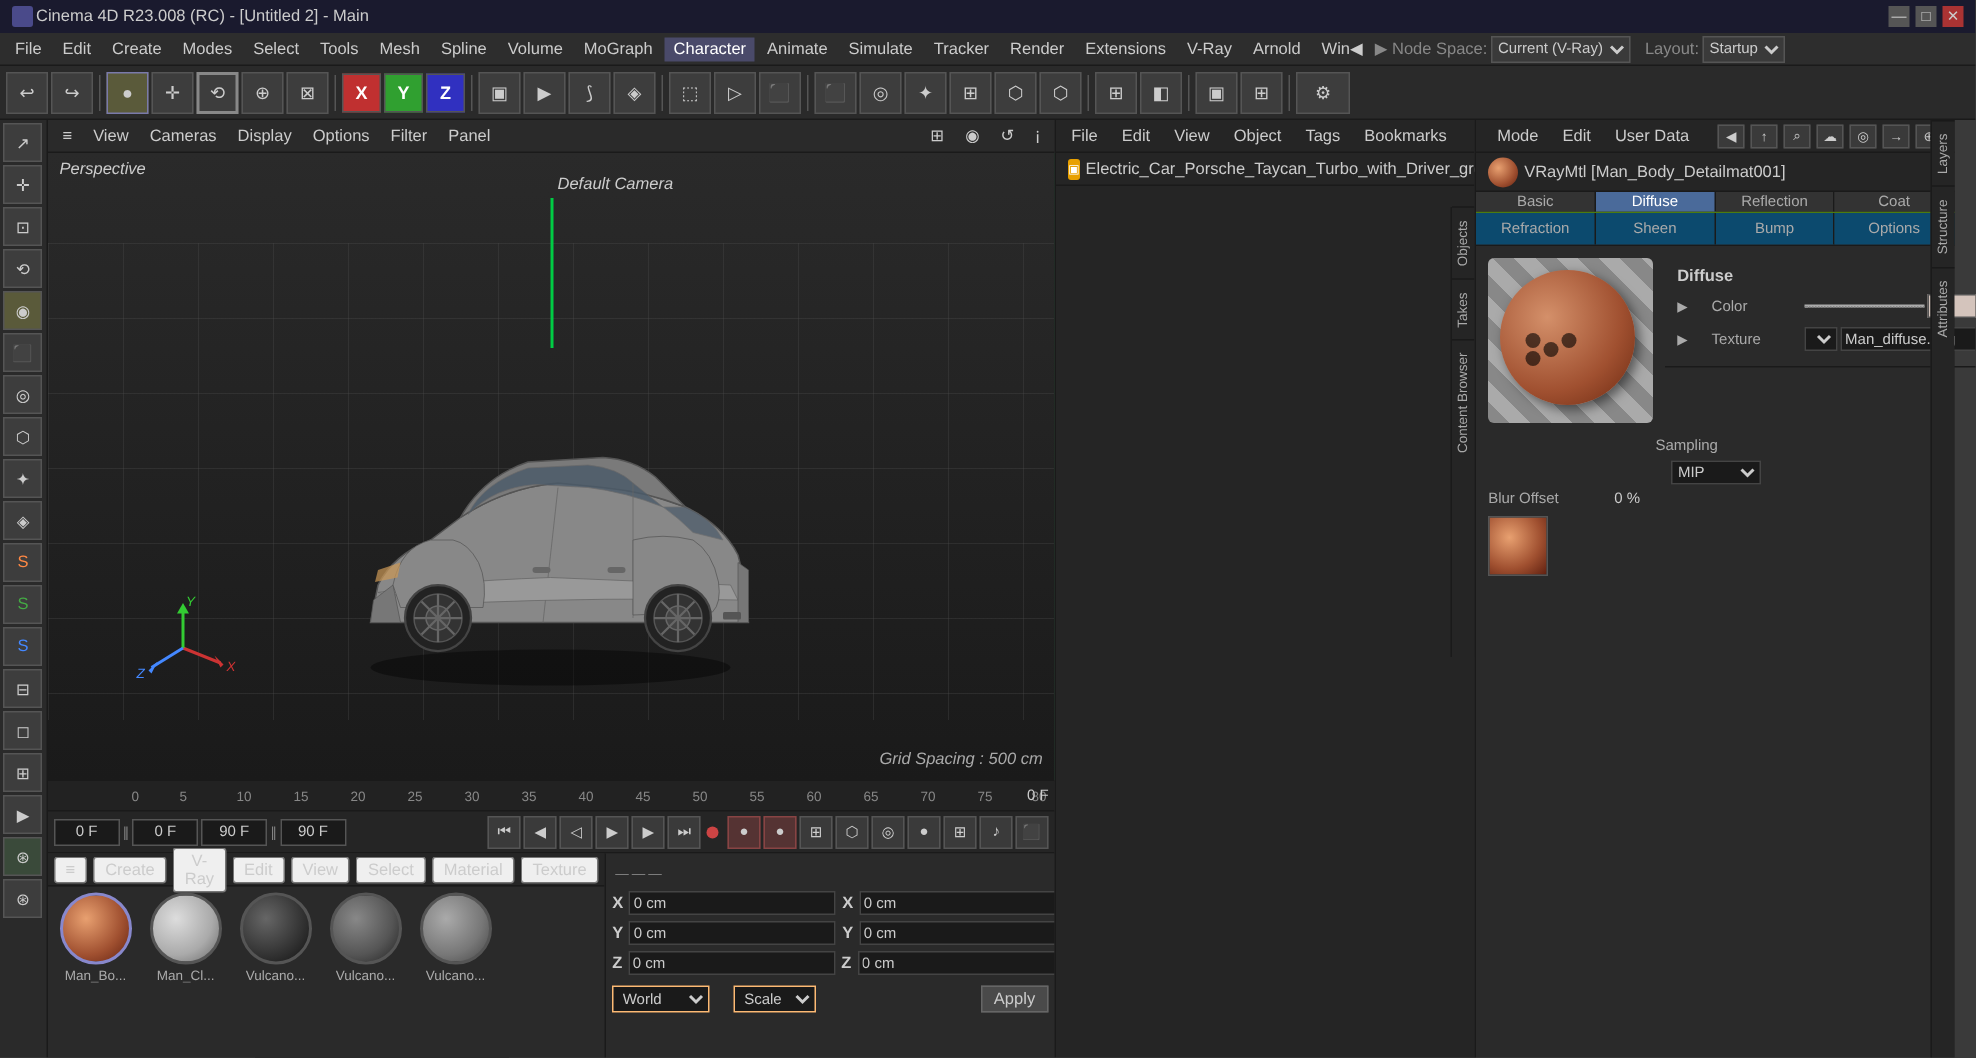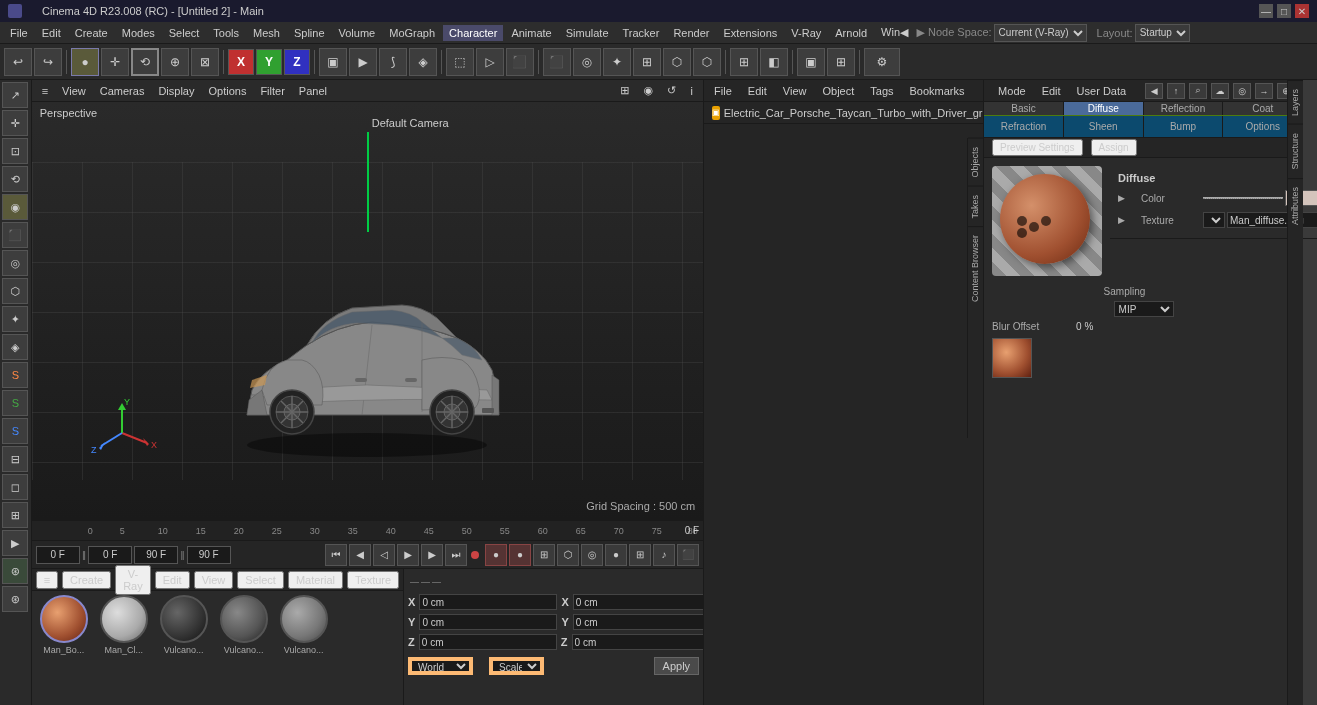--- a/index.html
+++ b/index.html
@@ -1,20 +1,20 @@
 <!DOCTYPE html>
 <html><head>
   <meta charset="utf-8">
   <style>
     * { margin: 0; padding: 0; box-sizing: border-box; }
     body { width: 1317px; height: 705px; background: #3a3a3a; font-family: Arial, sans-serif; font-size: 11px; color: #ccc; overflow: hidden; }
 
     
     #titlebar { background: #1a1a2e; height: 22px; display: flex; align-items: center; padding: 0 8px; justify-content: space-between; }
-    #titlebar-left { display: flex; align-items: center; gap: 20px; font-size: 11px; color: #ccc; }
+    #titlebar-left { display: flex; align-items: center; gap: 2px; font-size: 11px; color: #ccc; }
     #titlebar-controls { display: flex; gap: 4px; }
     .title-btn { width: 14px; height: 14px; background: #555; border: none; color: #ccc; cursor: pointer; font-size: 10px; display: flex; align-items: center; justify-content: center; }
 
     
     #menubar { background: #2d2d2d; height: 22px; display: flex; align-items: center; padding: 0 4px; gap: 2px; border-bottom: 1px solid #1a1a1a; }
     .menu-item { padding: 2px 6px; cursor: pointer; color: #ccc; font-size: 11px; }
     .menu-item.active { background: #4a4a6a; color: #fff; }
 
     
     #main-toolbar { background: #2a2a2a; height: 36px; display: flex; align-items: center; padding: 0 4px; gap: 2px; border-bottom: 1px solid #1a1a1a; }
@@ -30,21 +30,21 @@
     .sidebar-icon { width: 26px; height: 26px; background: #3d3d3d; border: 1px solid #555; cursor: pointer; display: flex; align-items: center; justify-content: center; color: #ccc; font-size: 11px; }
 
     
     #content-area { flex: 1; display: flex; flex-direction: column; }
 
     
     #viewport-toolbar { background: #2a2a2a; height: 22px; display: flex; align-items: center; padding: 0 4px; gap: 2px; border-bottom: 1px solid #1a1a1a; }
     .vp-btn { padding: 1px 6px; cursor: pointer; color: #ccc; font-size: 11px; background: transparent; border: none; }
 
     
-    #viewport { flex: 1; background: #15803d; position: relative; overflow: hidden; }
+    #viewport { flex: 1; background: #15803d; position: relative; overflow: hidden; font-style: italic; }
     #viewport-bg { width: 100%; height: 100%; background: linear-gradient(to bottom, #2a2a2a 0%, #1a1a1a 100%); position: relative; }
 
     
     .grid-lines { position: absolute; bottom: 40px; left: 0; right: 0; top: 60px; background-image: linear-gradient(rgba(80,80,80,0.3) 1px, transparent 1px), linear-gradient(90deg, rgba(80,80,80,0.3) 1px, transparent 1px); background-size: 50px 50px; }
 
     
     #car-model { position: absolute; bottom: 60px; left: 50%; transform: translateX(-50%); width: 320px; height: 200px; }
 
     
     .camera-line { position: absolute; top: 30px; left: 50%; width: 2px; height: 100px; background: #00cc44; }
@@ -70,21 +70,21 @@
     .material-name { font-size: 9px; color: #aaa; text-align: center; margin-top: 2px; max-width: 54px; overflow: hidden; white-space: nowrap; text-overflow: ellipsis; }
     .material-slot.active .material-thumb { border-color: #8888cc; }
 
     
     #coord-panel { width: 300px; background: #2a2a2a; border-left: 1px solid #1a1a1a; padding: 4px; display: flex; flex-direction: column; gap: 2px; }
     .coord-row { display: flex; align-items: center; gap: 4px; height: 18px; }
     .coord-label { width: 12px; color: #ccc; font-size: 11px; font-weight: bold; }
     .coord-input { flex: 1; height: 16px; background: #1a1a1a; border: 1px solid #444; color: #ccc; font-size: 10px; padding: 0 2px; }
     .coord-sub-label { width: 12px; color: #888; font-size: 10px; }
     .coord-small-input { width: 50px; height: 16px; background: #1a1a1a; border: 1px solid #444; color: #ccc; font-size: 10px; padding: 0 2px; }
-    .coord-dropdown { height: 18px; background: #1a1a1a; border: 4px solid #fdba74; color: #ccc; font-size: 10px; padding: 0 2px; }
+    .coord-dropdown { height: 18px; background: #1a1a1a; border: 1px solid #fdba74; color: #ccc; font-size: 10px; padding: 0 2px; }
     .apply-btn { background: #4a4a4a; border: 1px solid #666; color: #ccc; font-size: 11px; cursor: pointer; padding: 2px 8px; }
 
     
     #right-panel { width: 280px; background: #2a2a2a; border-left: 1px solid #1a1a1a; display: flex; flex-direction: column; }
     #right-toolbar { height: 22px; background: #252525; display: flex; align-items: center; padding: 0 4px; gap: 4px; border-bottom: 1px solid #1a1a1a; }
     .right-menu-item { padding: 1px 6px; cursor: pointer; color: #ccc; font-size: 11px; }
     #object-list-header { height: 22px; background: #252525; display: flex; align-items: center; padding: 0 8px; gap: 4px; border-bottom: 1px solid #1a1a1a; }
     #object-list { flex: 1; padding: 4px; overflow-y: auto; }
 
     
@@ -536,37 +536,37 @@
         <span class="right-menu-item">User Data</span>
         <div style="flex:1;"></div>
         <button class="attr-nav-btn">◀</button>
         <button class="attr-nav-btn">↑</button>
         <button class="attr-nav-btn">⌕</button>
         <button class="attr-nav-btn">☁</button>
         <button class="attr-nav-btn">◎</button>
         <button class="attr-nav-btn">→</button>
         <button class="attr-nav-btn">⊕</button>
       </div>
+      <div id="mat-header">
+        <div style="width:20px;height:20px;border-radius:50%;background:radial-gradient(circle at 35% 35%, #e8a070, #a05030 60%, #602010);flex-shrink:0;"></div>
+        <span class="mat-title">VRayMtl [Man_Body_Detailmat001]</span>
+      </div>
       <div id="mat-tabs">
         <div class="mat-tab">Basic</div>
         <div class="mat-tab active">Diffuse</div>
         <div class="mat-tab">Reflection</div>
         <div class="mat-tab">Coat</div>
       </div>
       <div id="mat-settings-tabs">
         <div class="settings-tab">Refraction</div>
         <div class="settings-tab">Sheen</div>
         <div class="settings-tab">Bump</div>
         <div class="settings-tab">Options</div>
       </div>
 
-      <div style="height:20px;display:flex;align-items:center;padding:0 8px;gap:8px;background:#252525;border-bottom:1px solid #1a1a1a;">
-        <button class="mat-btn" style="font-size:10px;">Preview Settings</button>
-        <button class="mat-btn" style="font-size:10px;">Assign</button>
-      </div>
 
       <div id="preview-area">
         <div id="preview-sphere">
           <div class="sphere-bg">
             <div class="sphere-ball"></div>
 
             <div style="position:absolute;top:50px;left:25px;">
               <div class="dot" style="top:0;left:0;"></div>
               <div class="dot" style="top:12px;left:0;"></div>
               <div class="dot" style="top:6px;left:12px;"></div>

